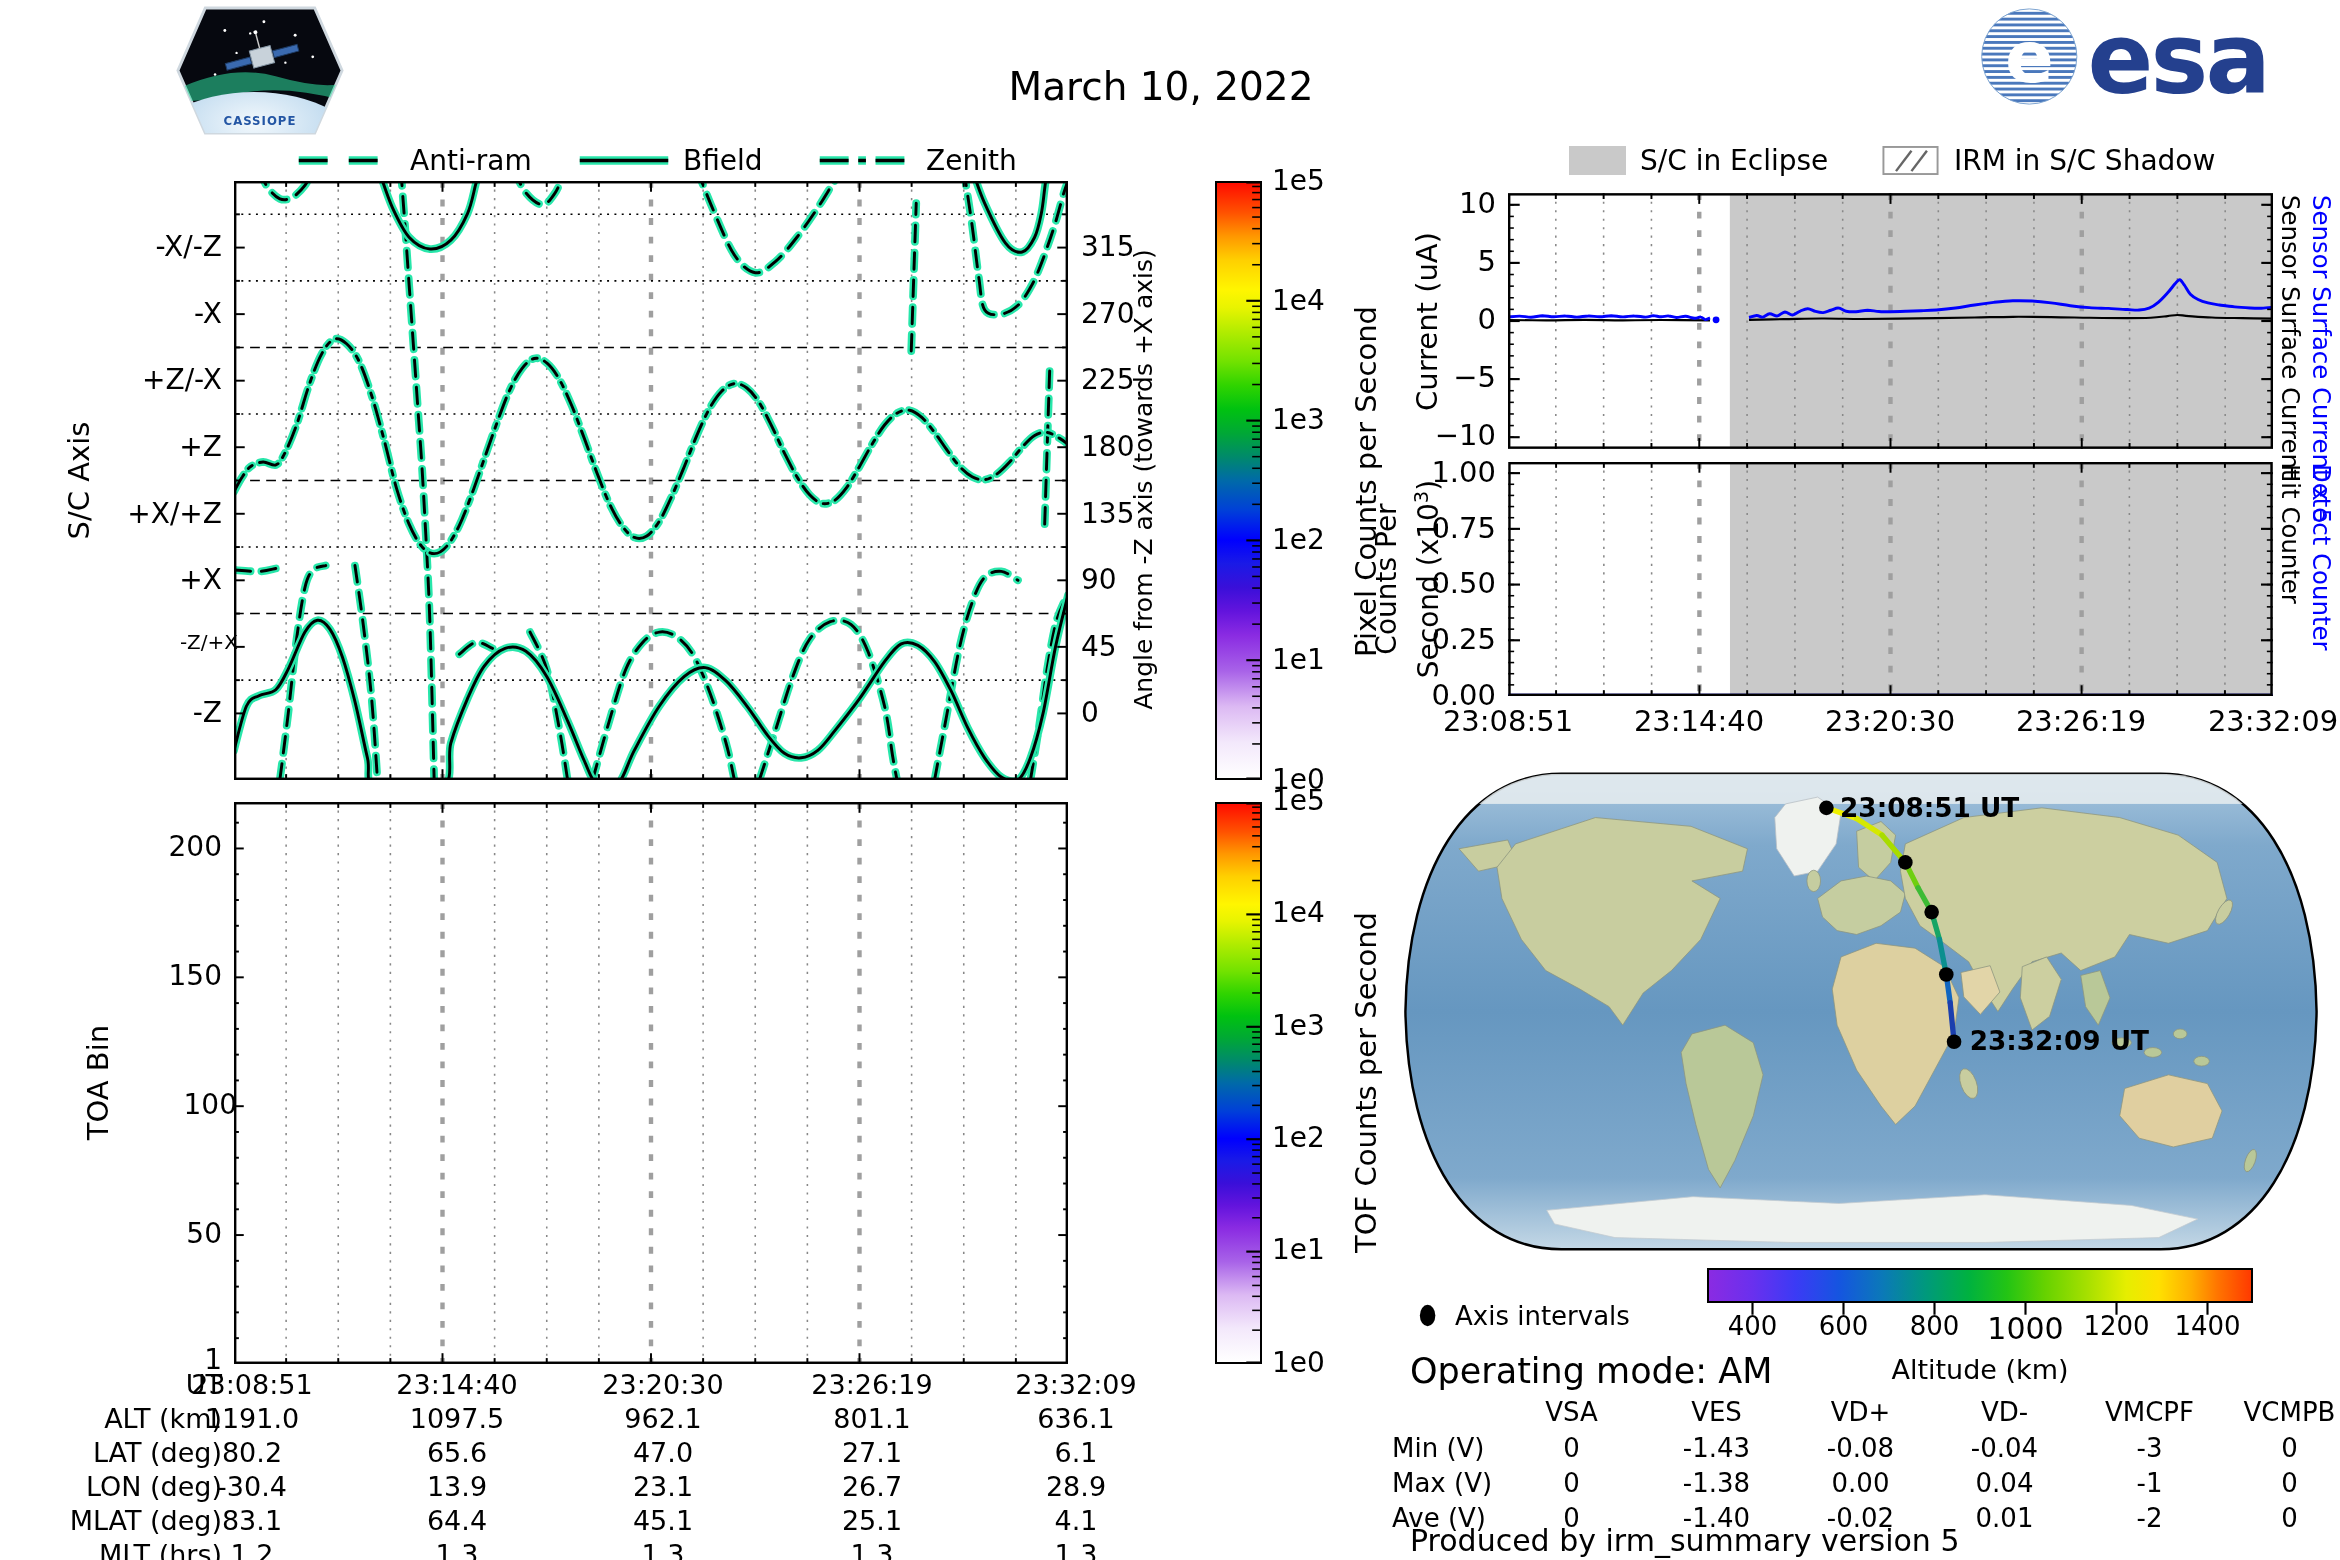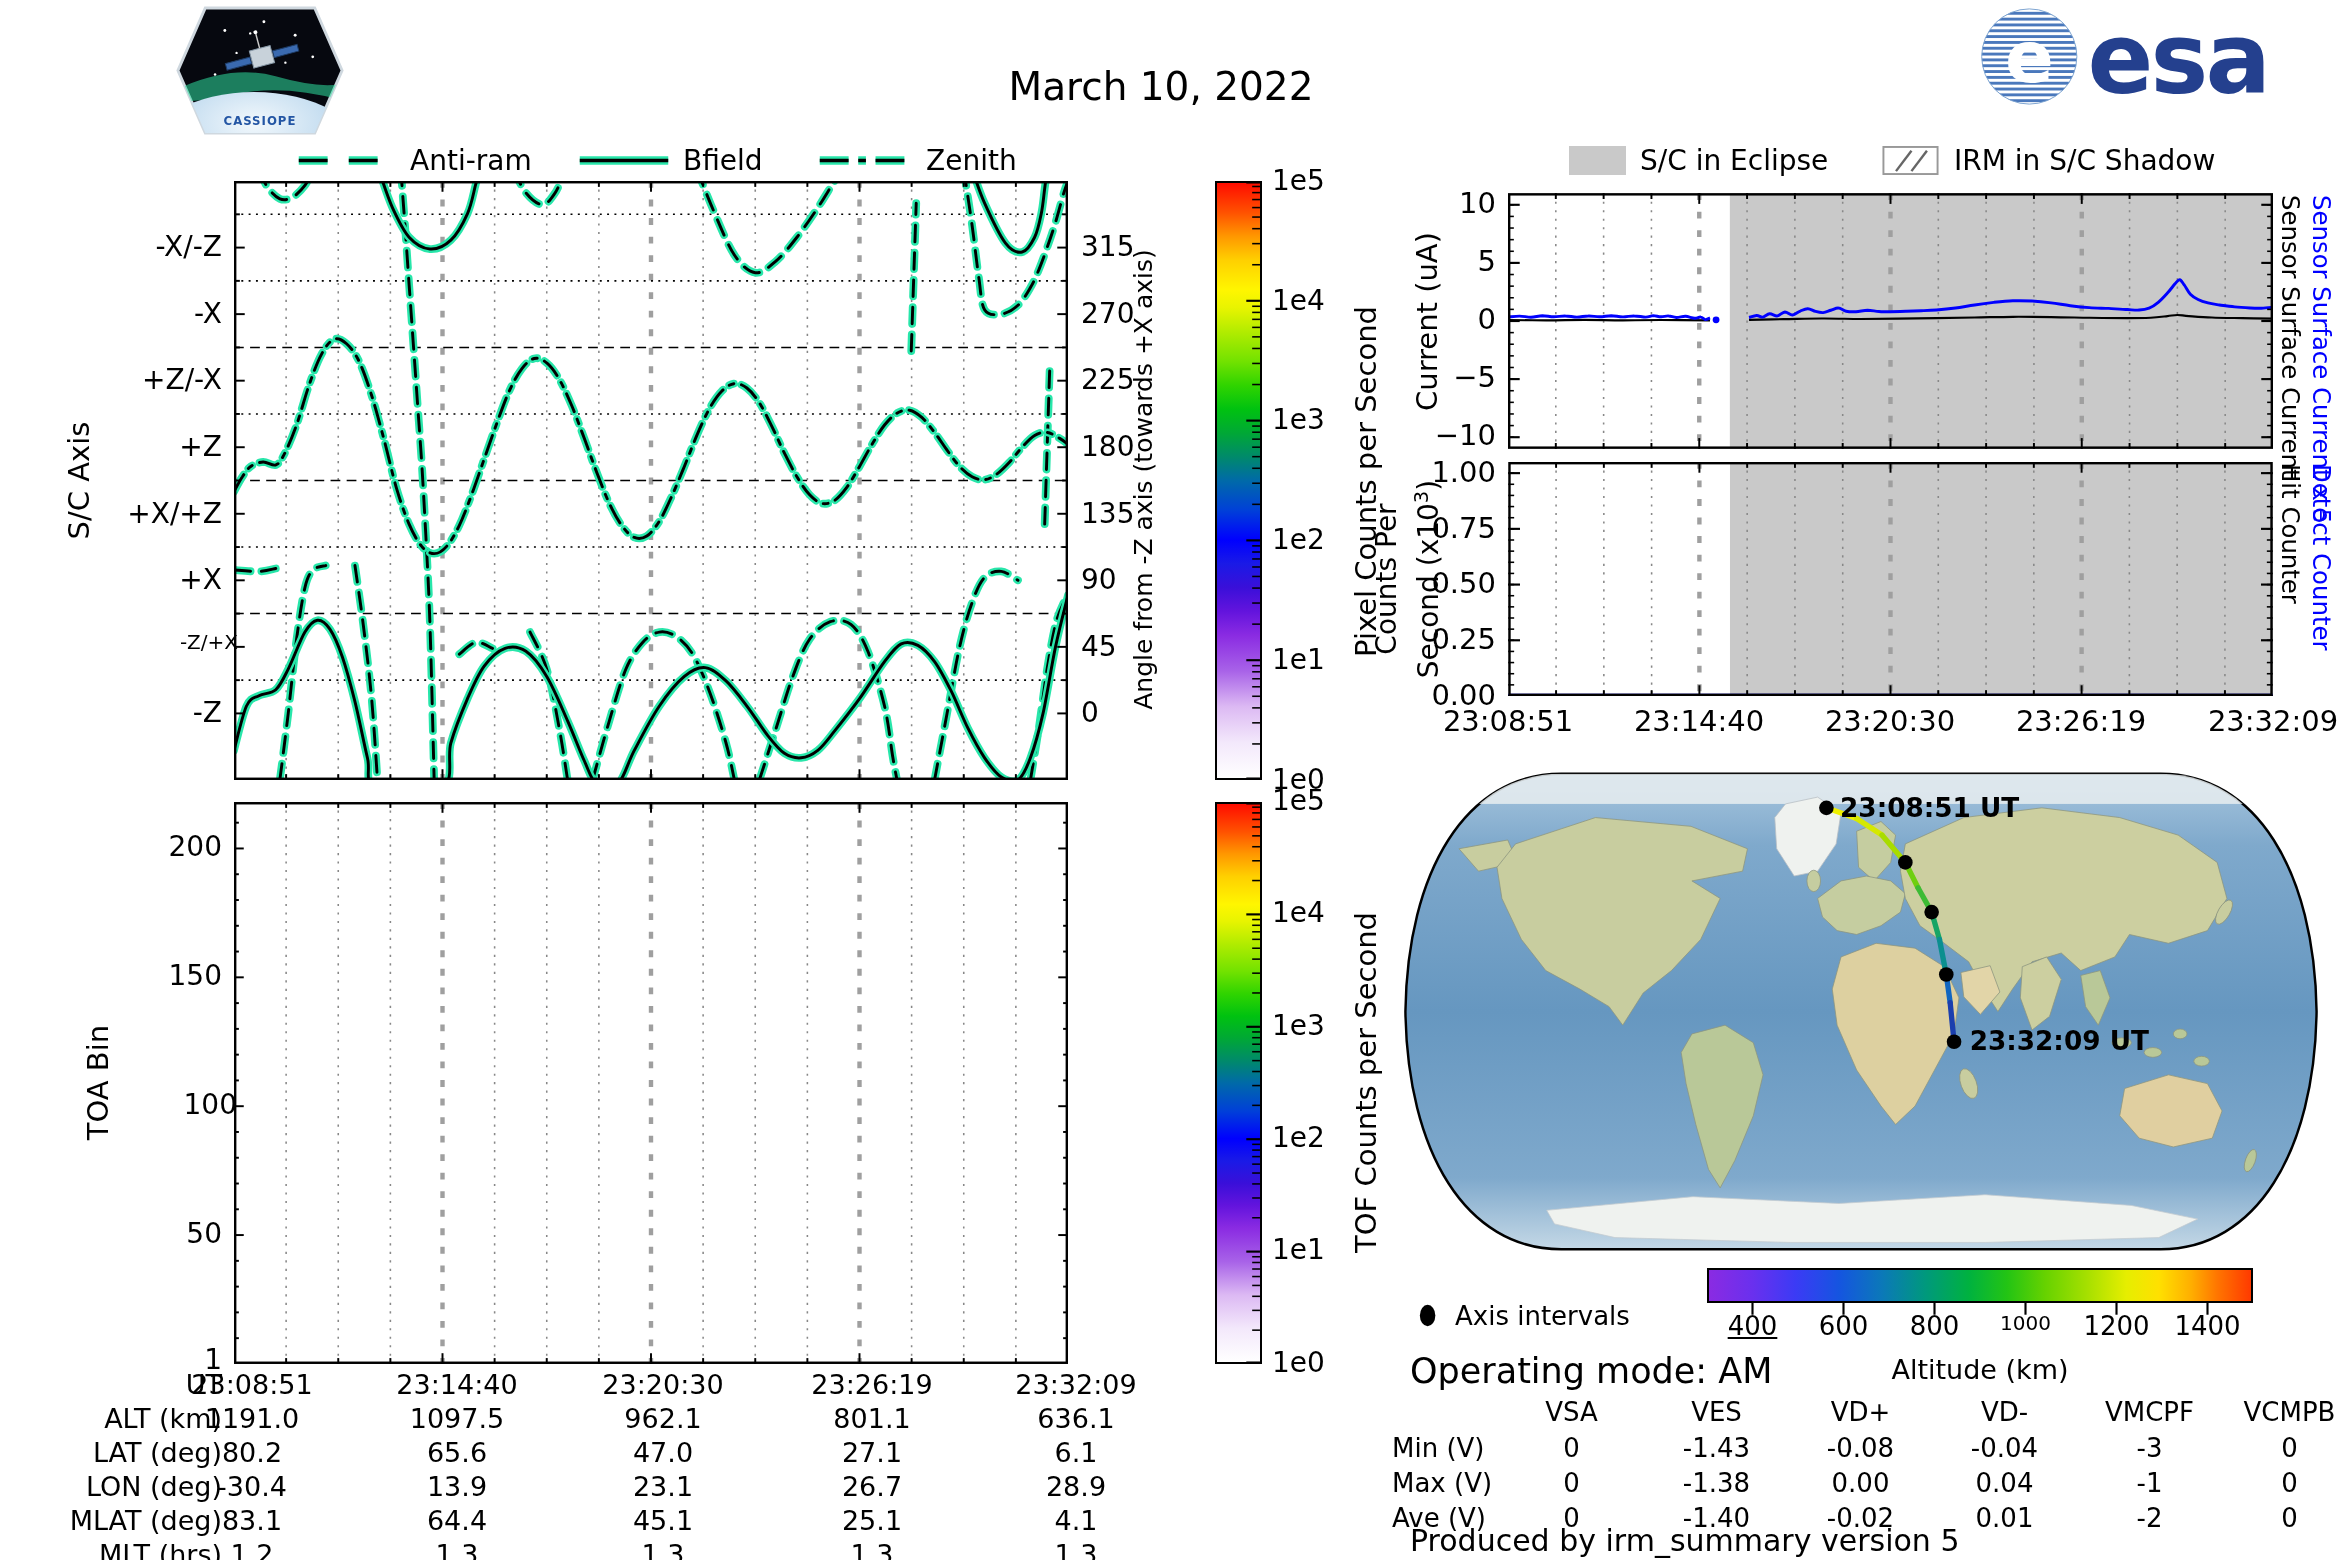--- a/index.html
+++ b/index.html
@@ -870,20 +870,20 @@
     <span class="tick-label r" style="left: 1381px; top: 455px; width: 115px; font-size: 29px; display: inline-block;">1.00</span>
     <span class="tick-label r" style="left: 1381px; top: 511px; width: 115px; font-size: 29px; display: inline-block;">0.75</span>
     <span class="tick-label r" style="left: 1381px; top: 566px; width: 115px; font-size: 29px; display: inline-block;">0.50</span>
     <span class="tick-label r" style="left: 1381px; top: 622px; width: 115px; font-size: 29px; display: inline-block;">0.25</span>
     <span class="tick-label r" style="left: 1381px; top: 678px; width: 115px; font-size: 29px; display: inline-block;">0.00</span>
     <span class="tick-label c" style="left: 1420px; top: 704px; width: 176px; font-size: 29px; display: inline-block;">23:08:51</span>
     <span class="tick-label c" style="left: 1611px; top: 704px; width: 176px; font-size: 29px; display: inline-block;">23:14:40</span>
     <span class="tick-label c" style="left: 1802px; top: 704px; width: 176px; font-size: 29px; display: inline-block;">23:20:30</span>
     <span class="tick-label c" style="left: 1993px; top: 704px; width: 176px; font-size: 29px; display: inline-block;">23:26:19</span>
     <span class="tick-label c" style="left: 2185px; top: 704px; width: 176px; font-size: 29px; display: inline-block;">23:32:09</span>
-    <span class="tick-label c" style="left: 1694px; top: 1311px; width: 117px; font-size: 26px; display: inline-block; text-decoration: underline;">400</span>
+    <span class="tick-label c" style="left: 1694px; top: 1311px; width: 117px; font-size: 26px; display: inline-block;">400</span>
     <span class="tick-label c" style="left: 1785px; top: 1311px; width: 117px; font-size: 26px; display: inline-block;">600</span>
     <span class="tick-label c" style="left: 1876px; top: 1311px; width: 117px; font-size: 26px; display: inline-block;">800</span>
-    <span class="tick-label c" style="left: 1967px; top: 1311px; width: 117px; font-size: 20px; display: inline-block;">1000</span>
+    <span class="tick-label c" style="left: 1967px; top: 1311px; width: 117px; font-size: 30px; display: inline-block;">1000</span>
     <span class="tick-label c" style="left: 2058px; top: 1311px; width: 117px; font-size: 26px; display: inline-block;">1200</span>
     <span class="tick-label c" style="left: 2149px; top: 1311px; width: 117px; font-size: 26px; display: inline-block;">1400</span>
   </div>
 
 
 </body></html>

